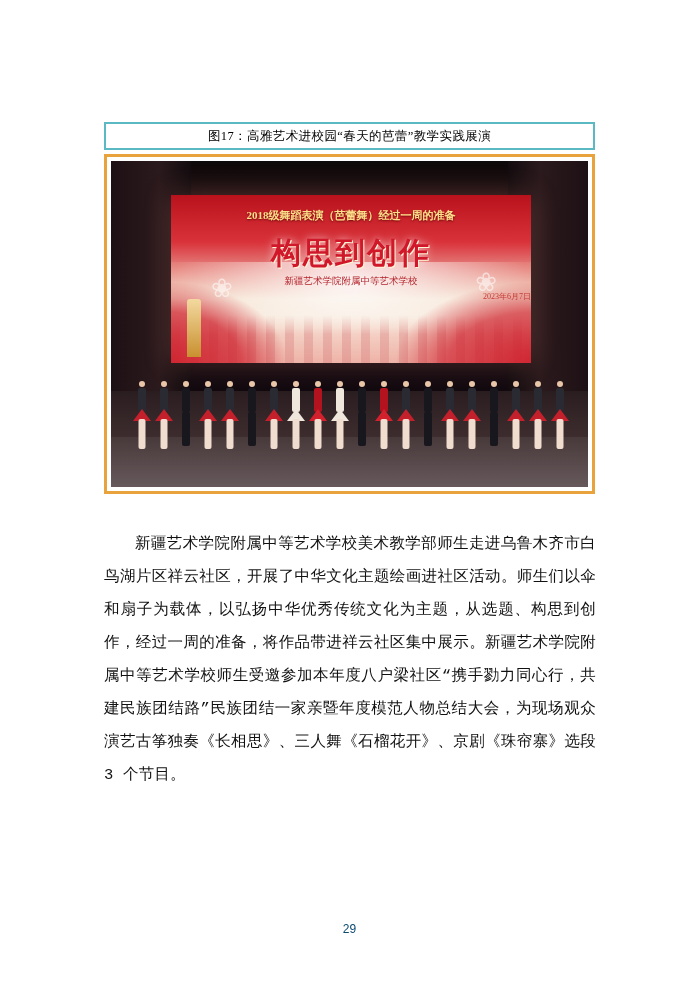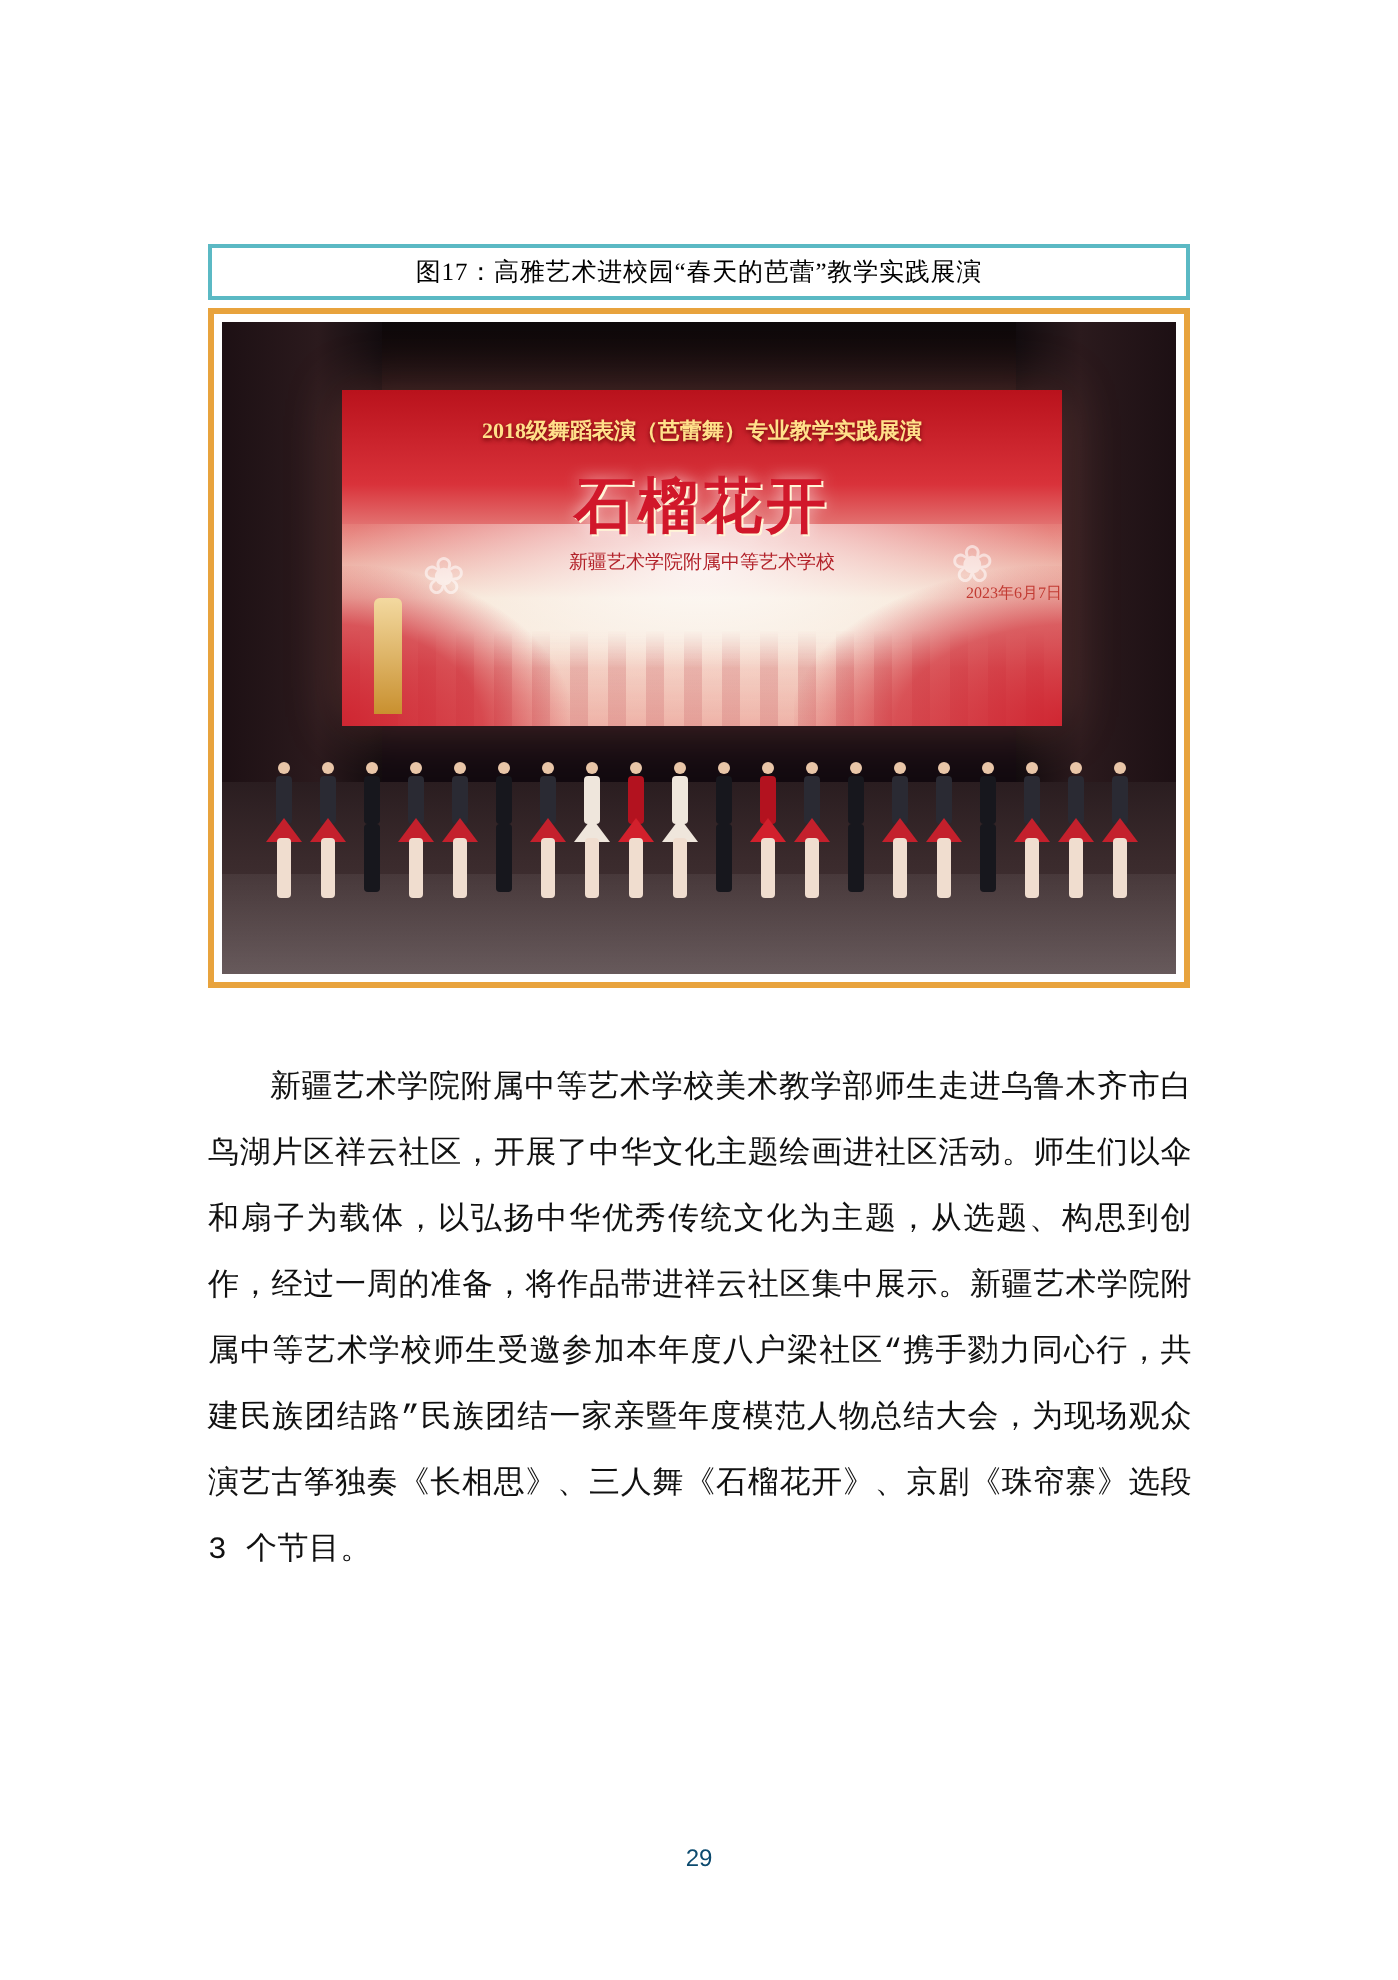--- a/index.html
+++ b/index.html
@@ -271,22 +271,22 @@
         <div class="hall-right"></div>
 
         <div class="screen">
           <div class="screen-glow"></div>
           <div class="skyline"></div>
           <div class="ribbon-left"></div>
           <div class="ribbon-right"></div>
           <div class="tower"></div>
           <div class="dancer-silhouette" style="left:40px; top:78px;">❀</div>
           <div class="dancer-silhouette" style="right:34px; top:72px;">❀</div>
-          <div class="line1">2018级舞蹈表演（芭蕾舞）专业教学实践展演</div>
-          <div class="bigtitle">石榴花开</div>
+          <div class="line1">2018级舞蹈表演（芭蕾舞）经过一周的准备</div>
+          <div class="bigtitle">构思到创作</div>
           <div class="line3">新疆艺术学院附属中等艺术学校</div>
           <div class="line4">2023年6月7日</div>
         </div>
 
         <div class="stage-floor">
           <div class="floor-reflection"></div>
         </div>
 
         <div class="performers">
           <div class="p" style="left:0px;">

